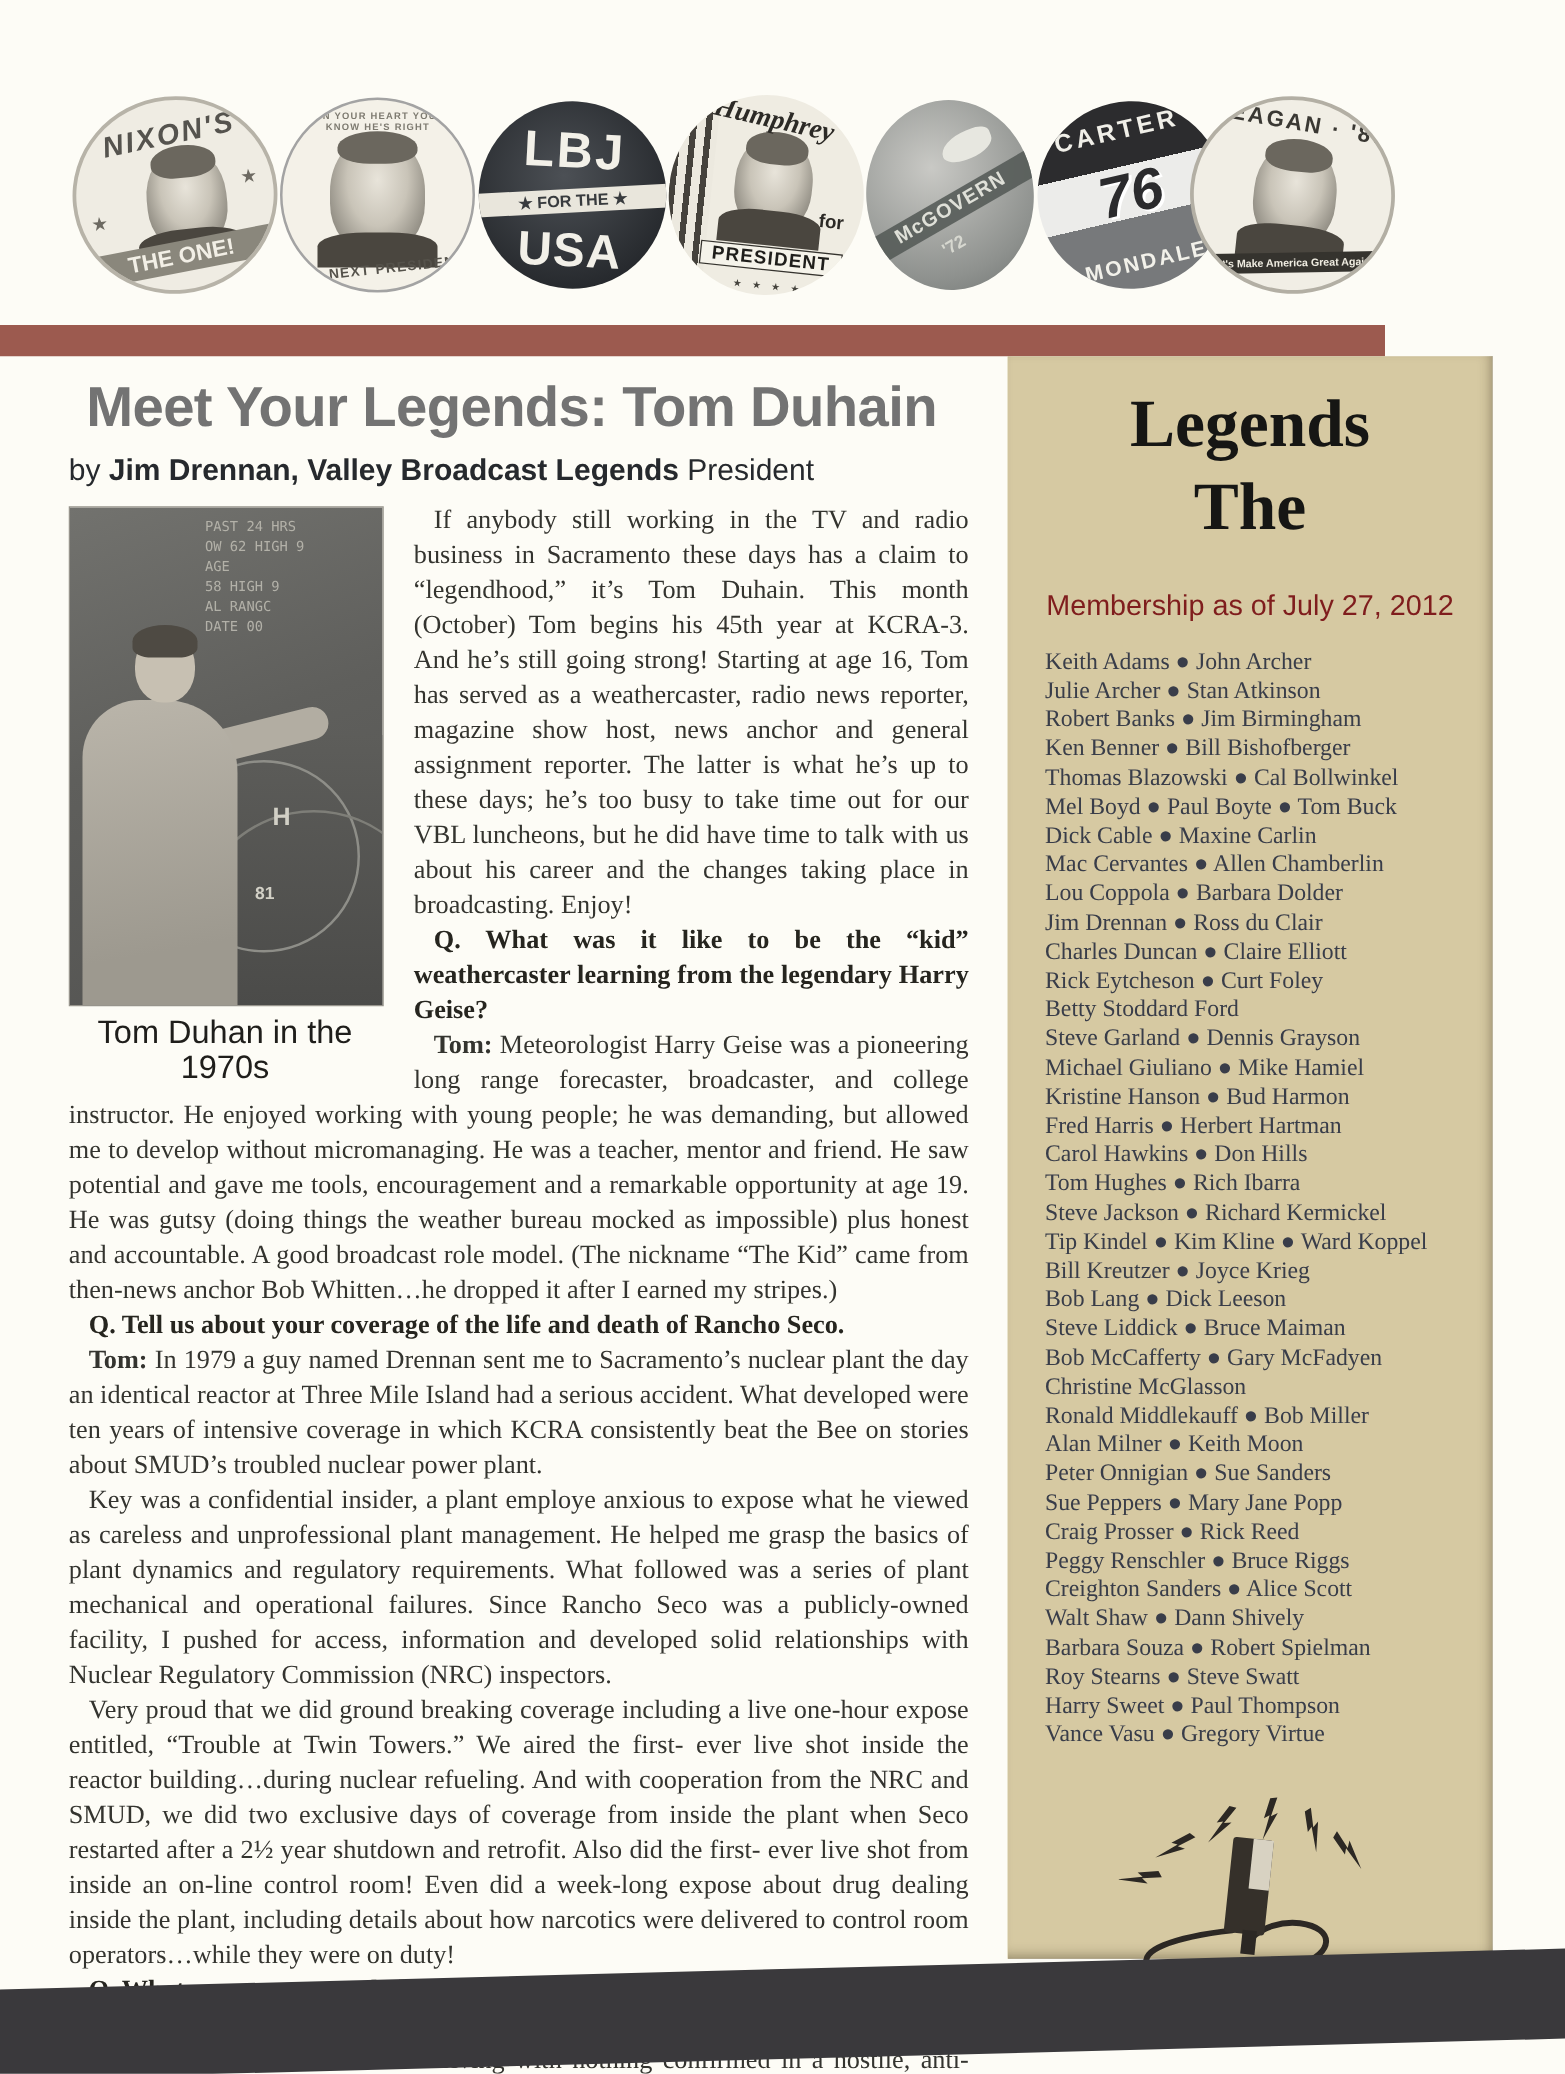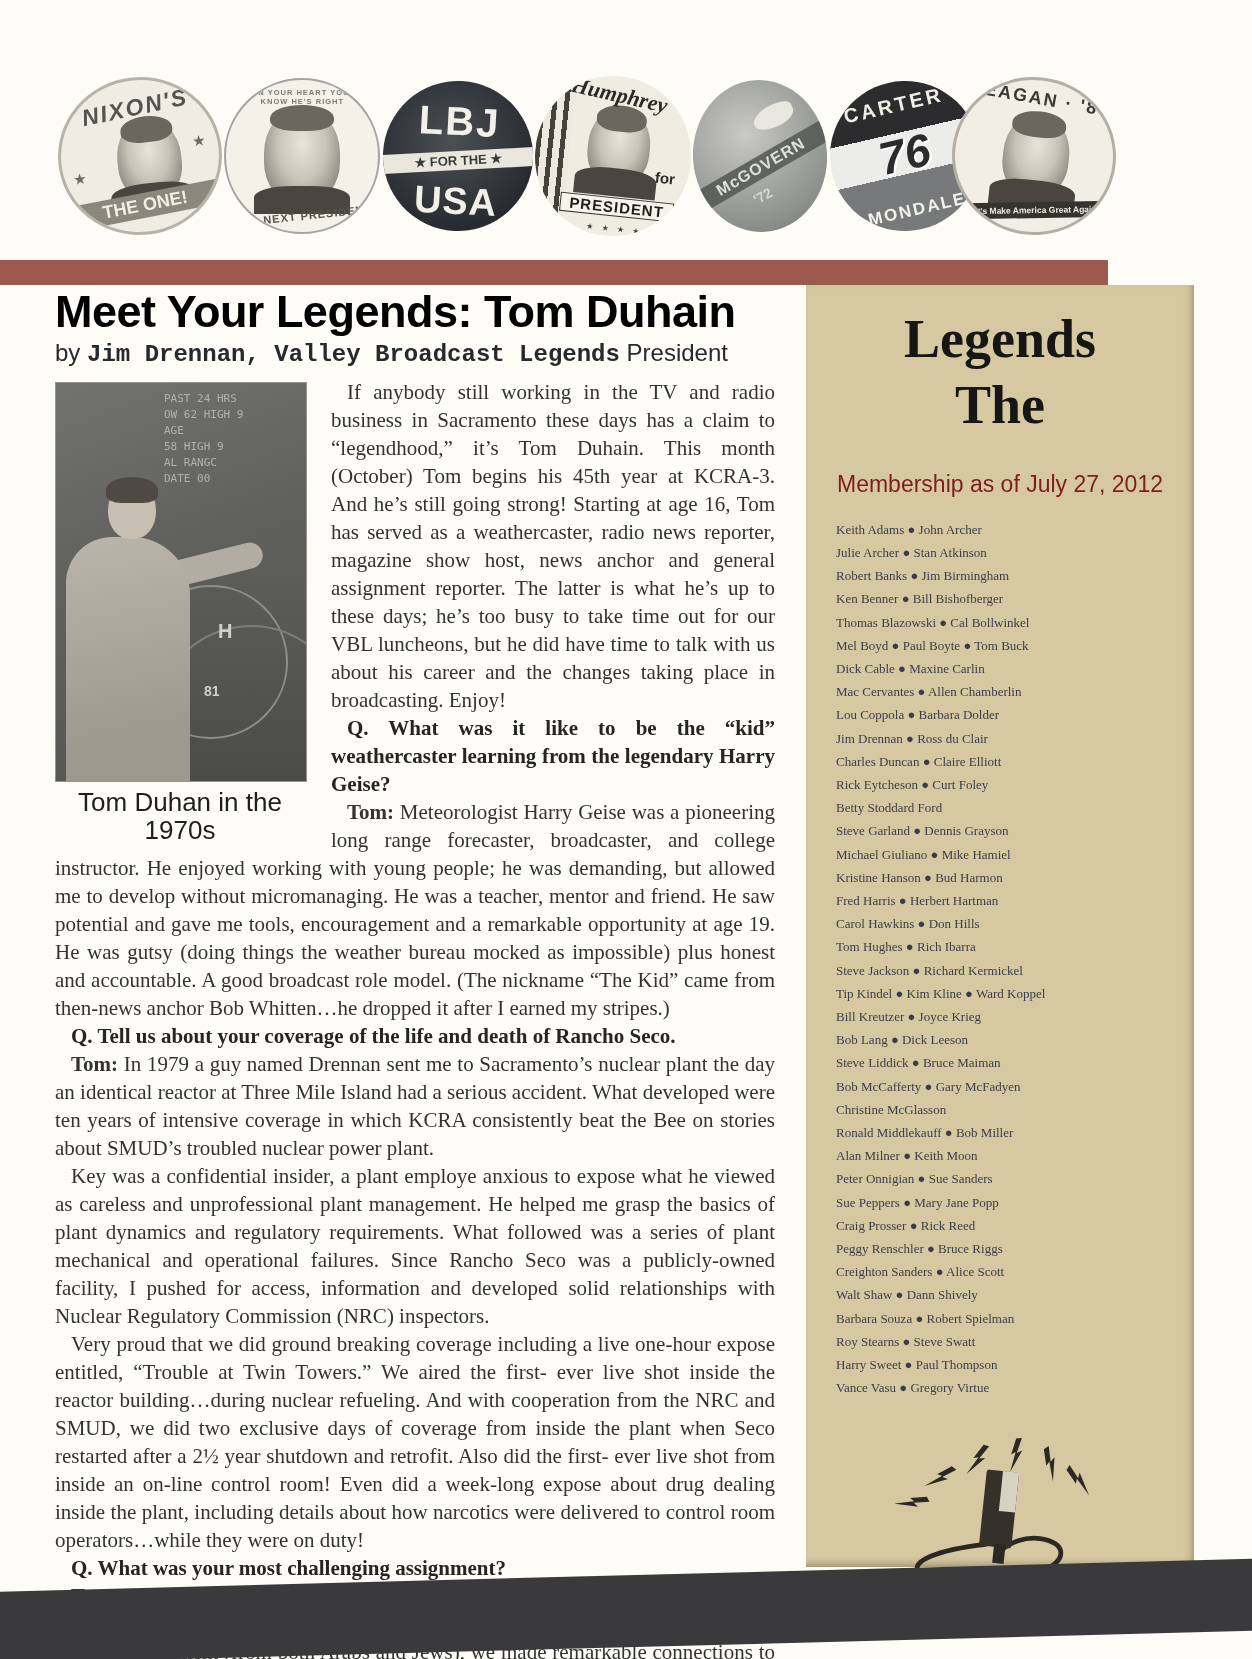--- a/index.html
+++ b/index.html
@@ -50,24 +50,24 @@
   #badge-reagan{width:158px;height:152px;background:#f1eee5;border:3px solid #b3afa4;transform:rotate(6deg);margin-left:-30px;z-index:2;}
   #badge-reagan .arc-top{top:8px;font-weight:800;font-size:18px;color:#3a3833;letter-spacing:2px;transform:rotate(4deg);}
   #badge-reagan .ribbon{bottom:14px;background:#35332e;color:#efece1;font-size:8.5px;padding:3px 4px;transform:rotate(-7deg);width:120%;left:-10%;font-weight:bold;}
   #badge-reagan .face{left:48px;top:34px;width:66px;height:82px;}
   
   .maroon-bar{position:absolute;left:0;top:260px;width:1108px;height:25px;background:#9c5a4f;}
   .bottom-bar{position:absolute;left:-14px;top:1592px;width:1292px;height:72px;background:#3a393c;
               transform:rotate(-1.5deg);transform-origin:left top;}
   
   .left-col{position:absolute;left:55px;top:288px;width:720px;}
-  h1.title{margin:0;font-family:"Liberation Sans",sans-serif;font-weight:bold;font-size:45px;line-height:1.05;
-           color:#000000;letter-spacing:-0.5px;}
+  h1.title{margin:14px;font-family:"Liberation Sans",sans-serif;font-weight:bold;font-size:45px;line-height:1.05;
+           color:#737373;letter-spacing:-0.5px;}
   .byline{margin-top:4px;font-family:"Liberation Sans",sans-serif;font-size:24px;color:#26292d;}
-  .byline .b{font-weight:bold;font-family:Liberation Mono, monospace;}
+  .byline .b{font-weight:bold;}
   .article-body{margin-top:10px;font-size:21px;line-height:28px;color:#34342f;text-align:justify;}
   .article-body p{margin:0;text-indent:16px;}
   .article-body p.q{font-weight:bold;color:#26251f;}
   .article-body .b{font-weight:bold;}
   .article-body .i{}
   .photo-block{float:left;width:250px;margin:4px 26px 2px 0;}
   .photo{position:relative;width:250px;height:398px;overflow:hidden;border:1px solid #97948c;
          background:linear-gradient(160deg,#72726e 0%,#60605c 45%,#535351 100%);
          background:linear-gradient(160deg,#72726e 0%,#5f5f5c 45%,#535351 100%);}
   .board-text{position:absolute;top:8px;left:108px;right:4px;color:#b7b5ac;font-family:"DejaVu Sans Mono",monospace;
@@ -84,21 +84,21 @@
   .fig-arm{position:absolute;left:96px;top:170px;width:112px;height:26px;border-radius:13px;background:#b2ada2;transform:rotate(-14deg);}
   .fig-head{position:absolute;left:52px;top:98px;width:48px;height:58px;border-radius:50% 50% 46% 46%;background:#c7c0b2;}
   .fig-head::before{content:"";position:absolute;top:-4px;left:-2px;right:-2px;height:26px;background:#4e4a43;border-radius:50% 50% 30% 30%;}
   .caption{margin-top:6px;text-align:center;font-family:"Liberation Sans",sans-serif;font-size:26px;color:#1f1e1b;}
   
   .sidebar{position:absolute;left:806px;top:285px;width:388px;height:1282px;background:#d6c9a2;
            box-shadow:inset -7px 0 9px -5px rgba(60,50,30,.35), inset 0 -9px 10px -7px rgba(60,50,30,.4);}
   .sb-title{margin-top:22px;text-align:center;font-family:"Liberation Serif",serif;font-weight:bold;
             font-size:54px;line-height:1.22;color:#161614;}
   .sb-membership{margin-top:32px;text-align:center;font-family:Liberation Sans, sans-serif;font-size:23px;color:#7f1d1d;}
-  .member-list{margin:20px 0 0 30px;font-size:13px;line-height:23.2px;color:#393d49;}
+  .member-list{margin:20px 0 0 30px;font-size:19px;line-height:23.2px;color:#393d49;}
   .member-line{white-space:nowrap;}
   .mic{display:block;margin:26px auto 0 auto;}
 </style>
 </head>
 <body>
 
 <div class="masthead">
     <div class="badge" id="badge-nixon">
       <div class="face"></div>
       <span class="part arc-top">NIXON'S</span>

